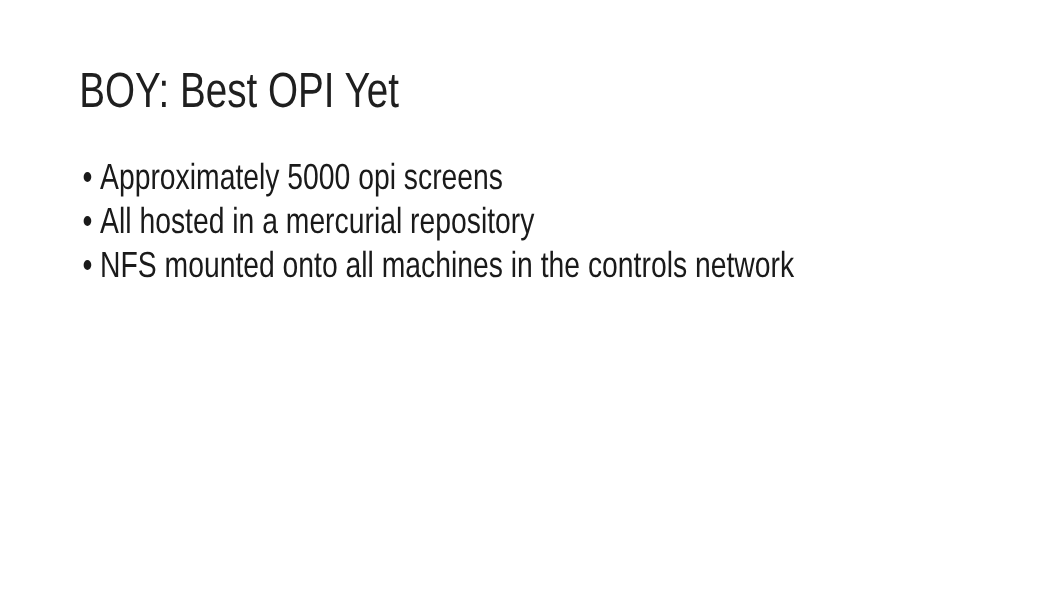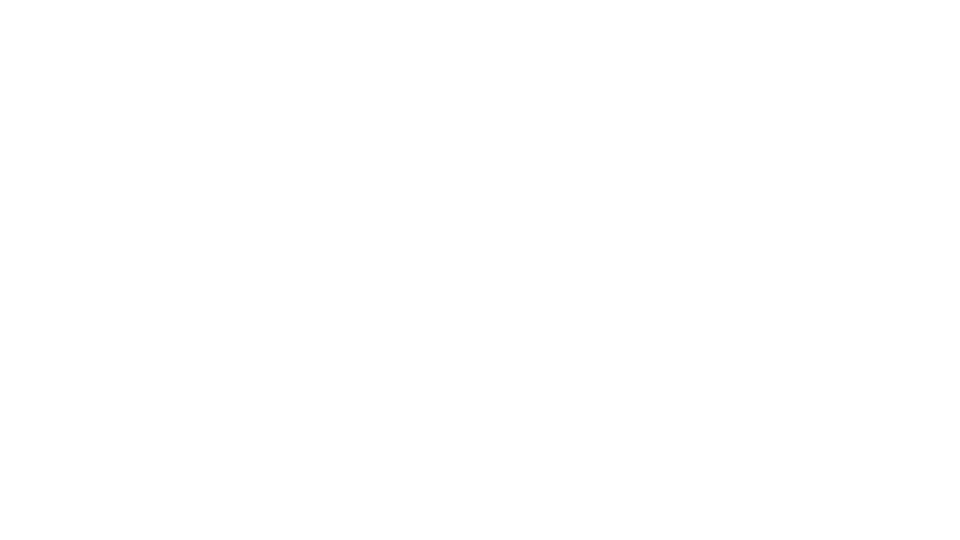--- a/index.html
+++ b/index.html
@@ -57,15 +57,29 @@
   .bullet-line::before {
     content: "\2022";
     padding-right: 0.27em;
   }
 </style>
 </head>
 <body>
 
 <div class="slide">
 
+  <h1 class="title">
+    <span class="squish">BOY: Best OPI Yet</span>
+  </h1>
 
+  <ul class="bullets">
+    <li>
+      <span class="squish bullet-line">Approximately 5000 opi screens</span>
+    </li>
+    <li>
+      <span class="squish bullet-line">All hosted in a mercurial repository</span>
+    </li>
+    <li>
+      <span class="squish bullet-line">NFS mounted onto all machines in the controls network</span>
+    </li>
+  </ul>
 
 </div>
 
 </body></html>

